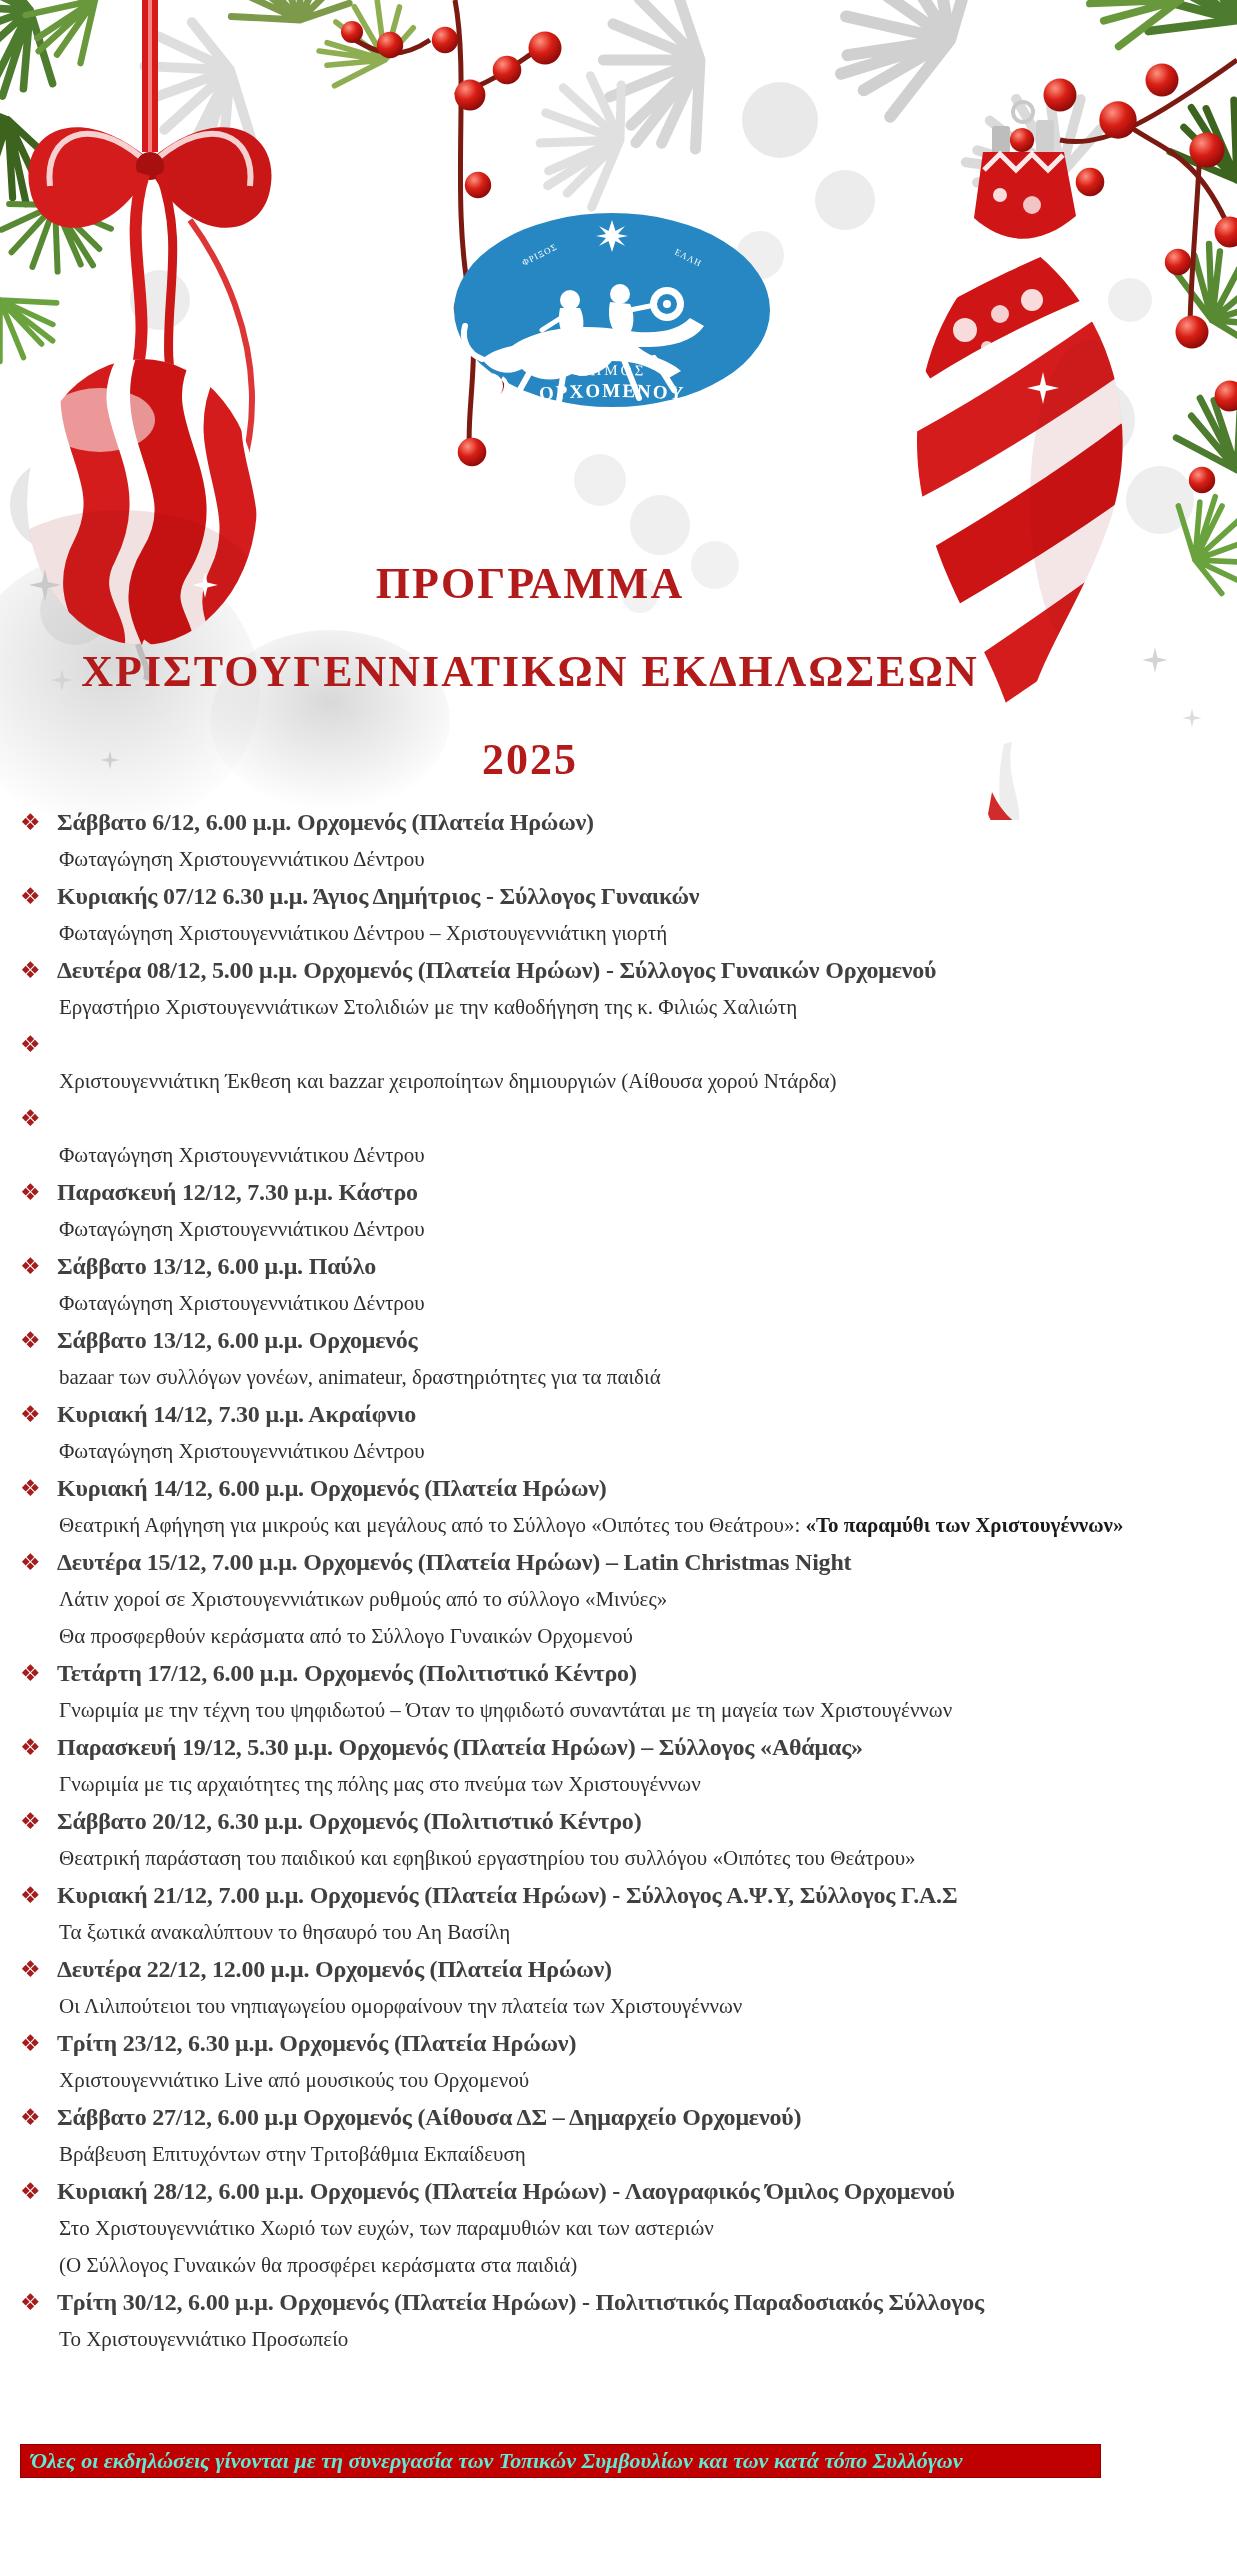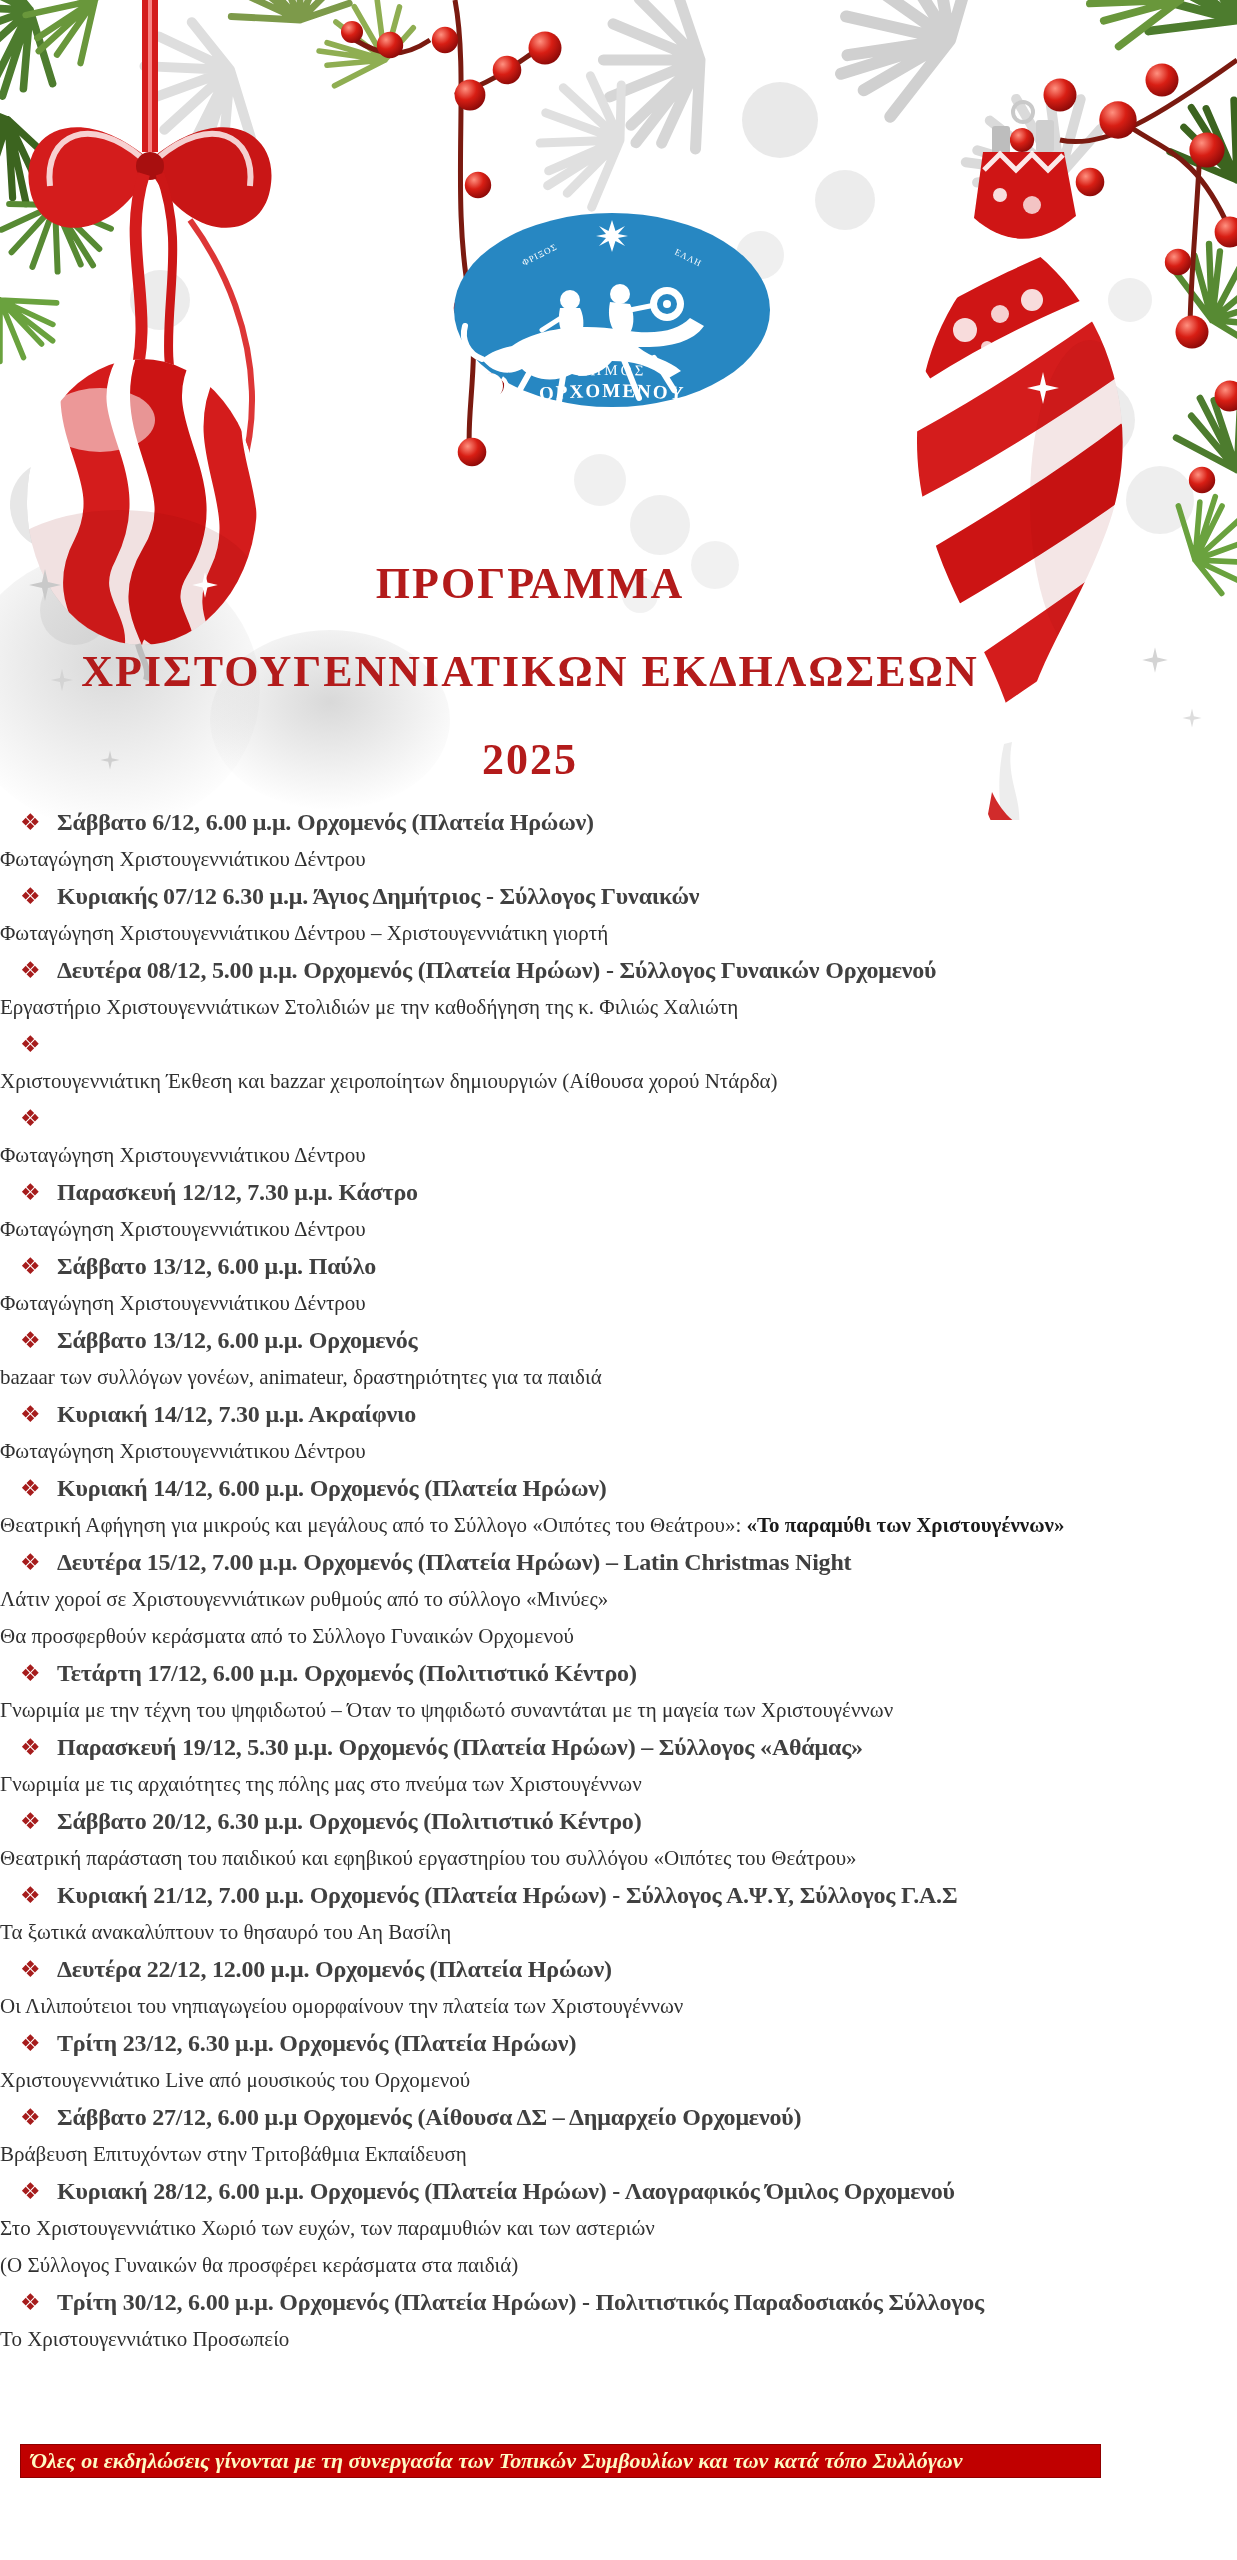--- a/index.html
+++ b/index.html
@@ -11,21 +11,21 @@
   .logo{position:absolute;left:452px;top:210px;z-index:2;}
   .title-block{
     position:absolute;left:0;top:540px;width:1060px;text-align:center;z-index:2;
     font-weight:bold;
   }
   .title-line{font-size:44px;line-height:88px;letter-spacing:2px;white-space:nowrap;}
   .events{position:absolute;left:0;top:804px;width:1237px;z-index:3;}
   .event-title-row{display:flex;align-items:baseline;height:37px;line-height:37px;padding-left:20px;}
   .bullet{width:37px;font-size:23px;flex:0 0 37px;}
   .event-title{font-size:24px;font-weight:bold;color:#404040;white-space:nowrap;letter-spacing:-0.2px;}
-  .event-detail{height:37px;line-height:37px;font-size:21px;color:#303030;white-space:nowrap;}
+  .event-detail{height:37px;line-height:37px;padding-left:59px;font-size:21px;color:#303030;white-space:nowrap;}
   .detail-bold{font-weight:bold;color:#1a1a1a;}
   .footer-bar{
     position:absolute;left:20px;top:2444px;width:1081px;height:34px;z-index:3;
     border:1px solid #8f0000;box-sizing:border-box;
   }
   .footer-text{
     font-style:italic;font-weight:bold;font-size:22px;line-height:32px;
     padding-left:10px;white-space:nowrap;
   }
 </style>
@@ -382,14 +382,14 @@
     <div class="event-item">
       <div class="event-title-row">
         <span class="bullet" style="color: rgb(166, 28, 28);">❖</span>
         <span class="event-title">Τρίτη 30/12, 6.00 μ.μ. Ορχομενός (Πλατεία Ηρώων) - Πολιτιστικός Παραδοσιακός Σύλλογος</span>
       </div>
       <div class="event-detail"><span>Το Χριστουγεννιάτικο Προσωπείο</span></div>
     </div>
   </div>
 
 <div class="footer-bar" style="background: rgb(192, 0, 0);">
-  <div class="footer-text" style="color: #fef9c3;">Όλες οι εκδηλώσεις γίνονται με τη συνεργασία των Τοπικών Συμβουλίων και των κατά τόπο Συλλόγων</div>
+  <div class="footer-text" style="color: #5eead4;">Όλες οι εκδηλώσεις γίνονται με τη συνεργασία των Τοπικών Συμβουλίων και των κατά τόπο Συλλόγων</div>
 </div>
 
 </body></html>

